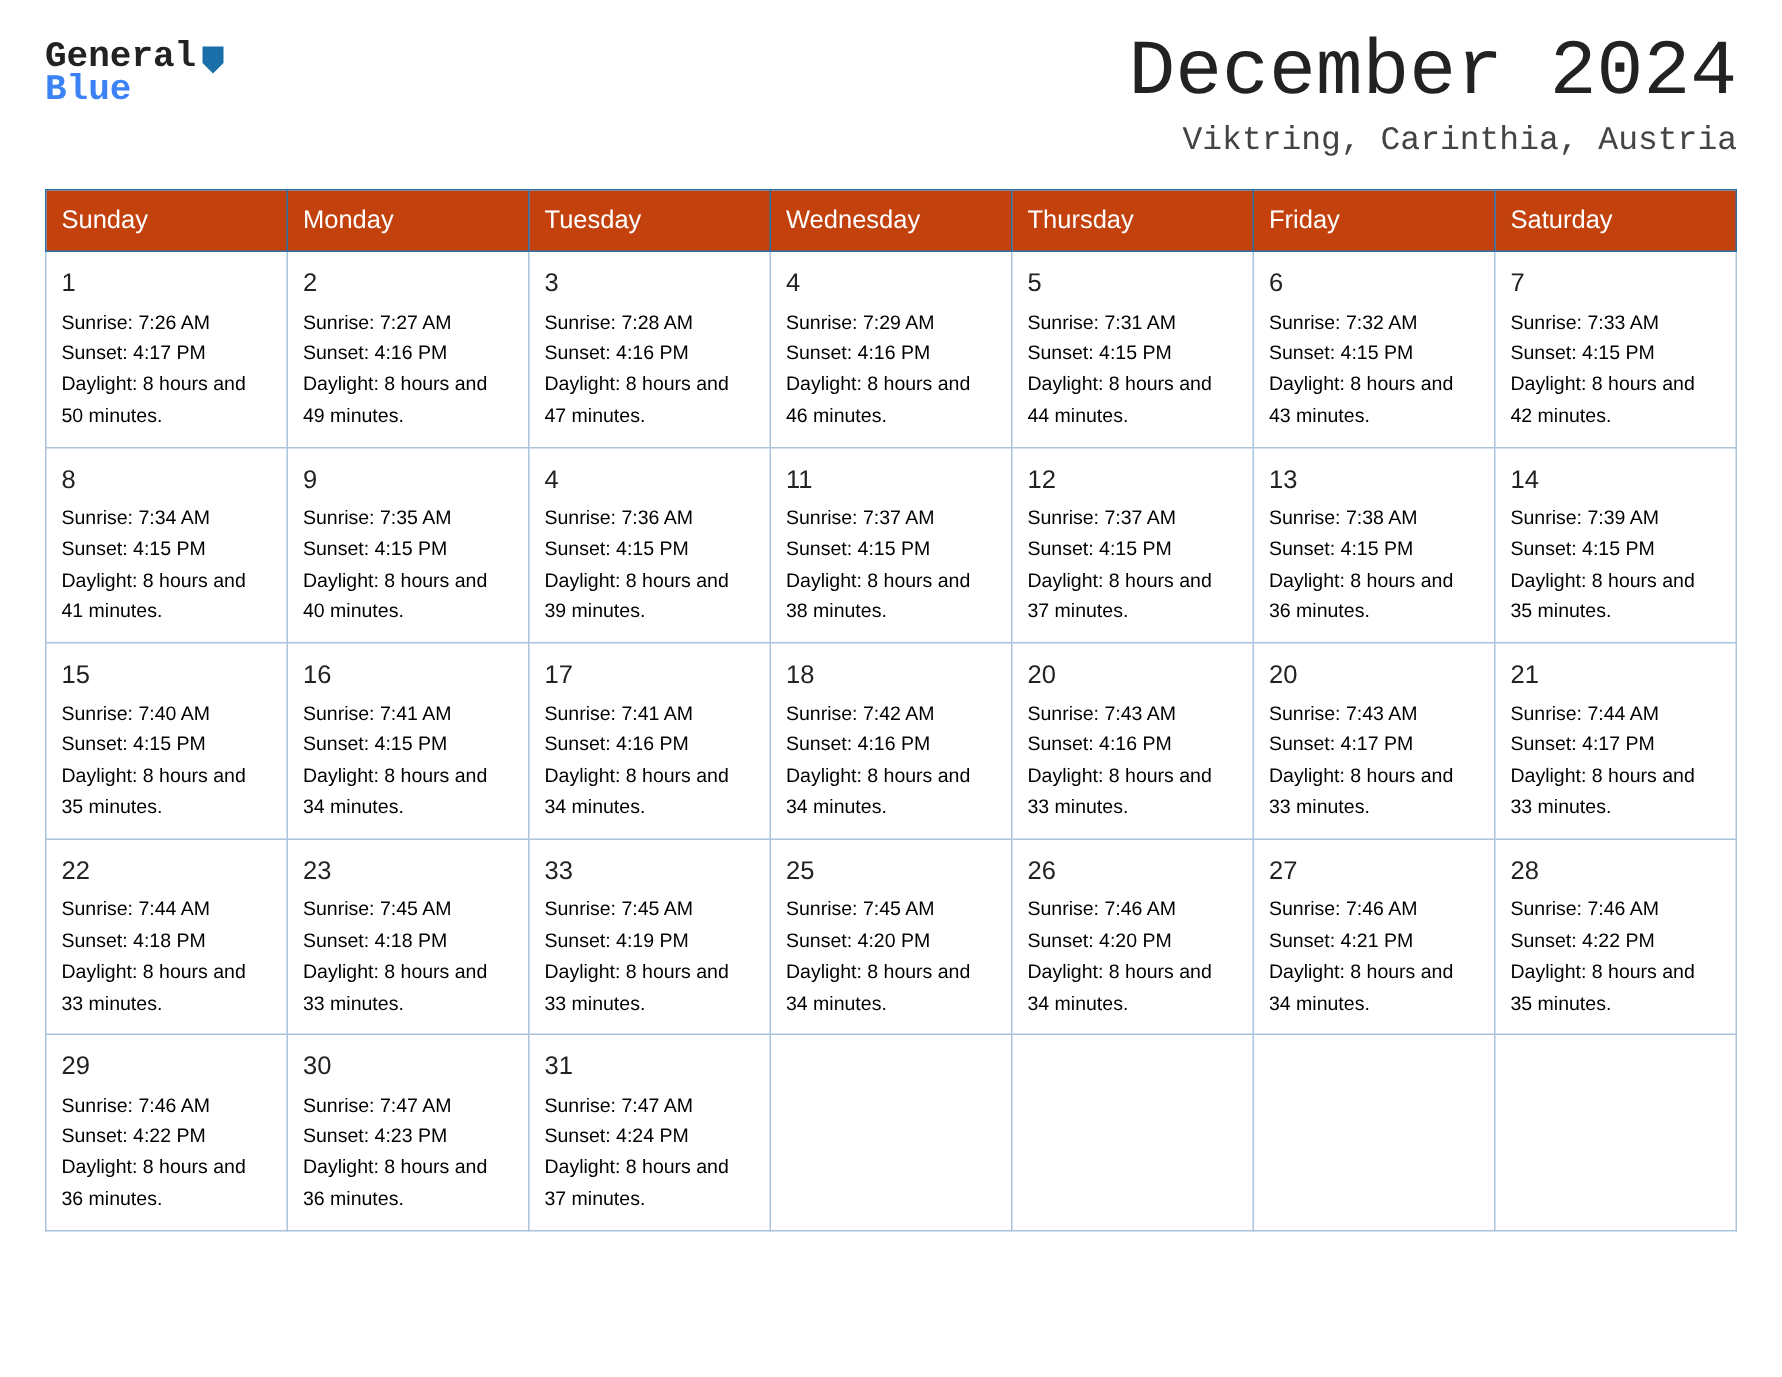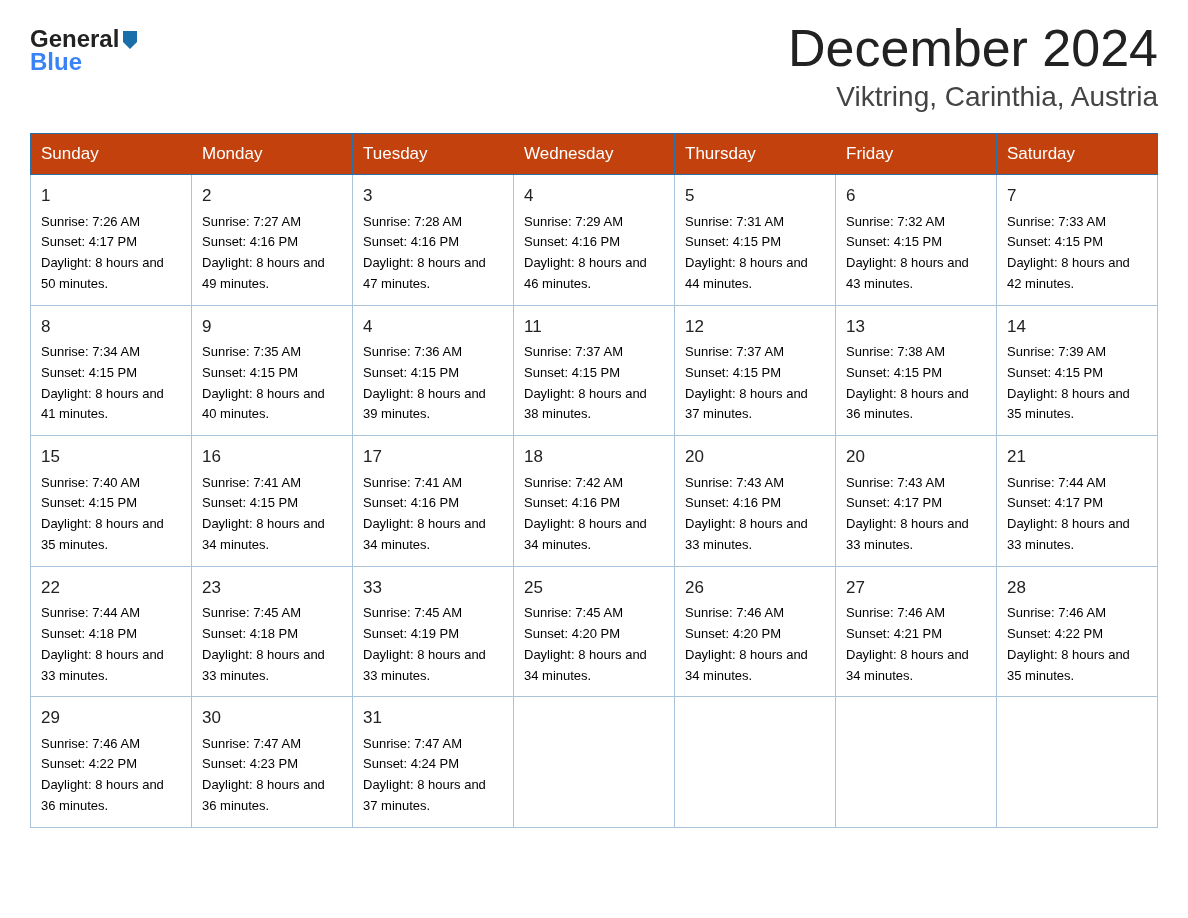--- a/index.html
+++ b/index.html
@@ -9,32 +9,33 @@
       color: #222;
       width: 1188px;
       min-height: 918px;
       padding: 20px 30px 30px 30px;
     }
     .header {
       display: flex;
       justify-content: space-between;
       align-items: flex-start;
       margin-bottom: 20px;
+      font-family: Liberation Mono, monospace;
     }
     .title-section {
       text-align: right;
     }
     .month-title {
       font-size: 52px;
       font-weight: normal;
       color: #222;
       line-height: 1.1;
     }
     .location-title {
-      font-size: 28px;
+      font-size: 22px;
       color: #444;
       margin-top: 4px;
     }
     .calendar-table {
       width: 100%;
       border-collapse: collapse;
       table-layout: fixed;
     }
     .calendar-table th {
       background: #c2410c;

